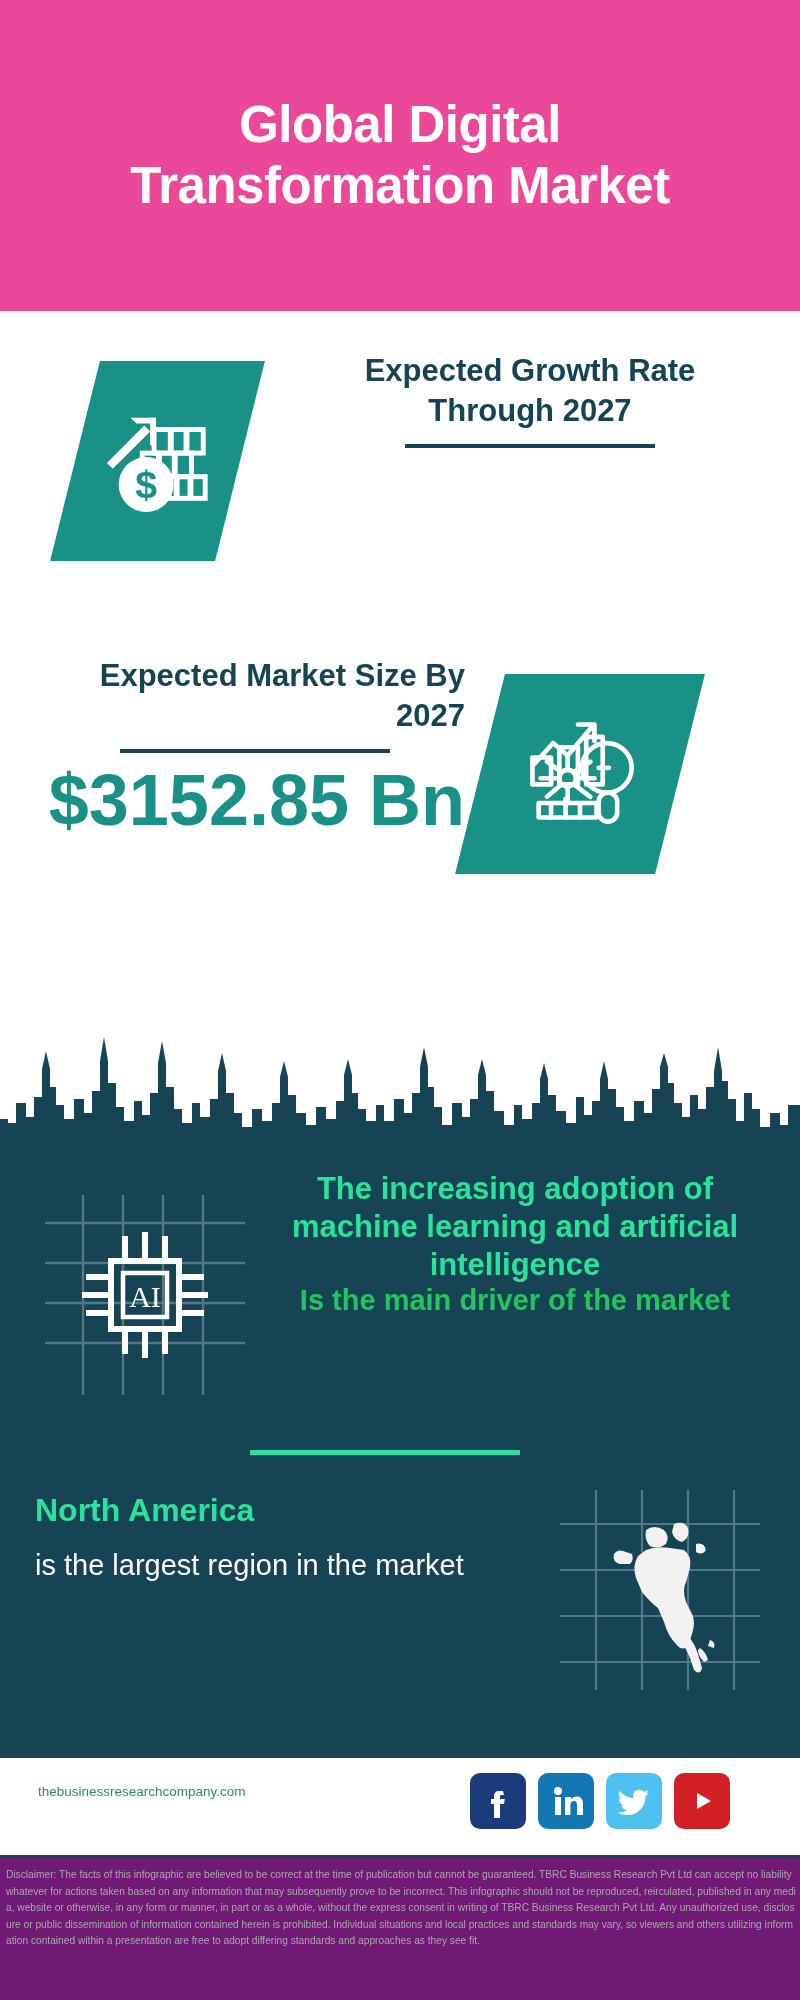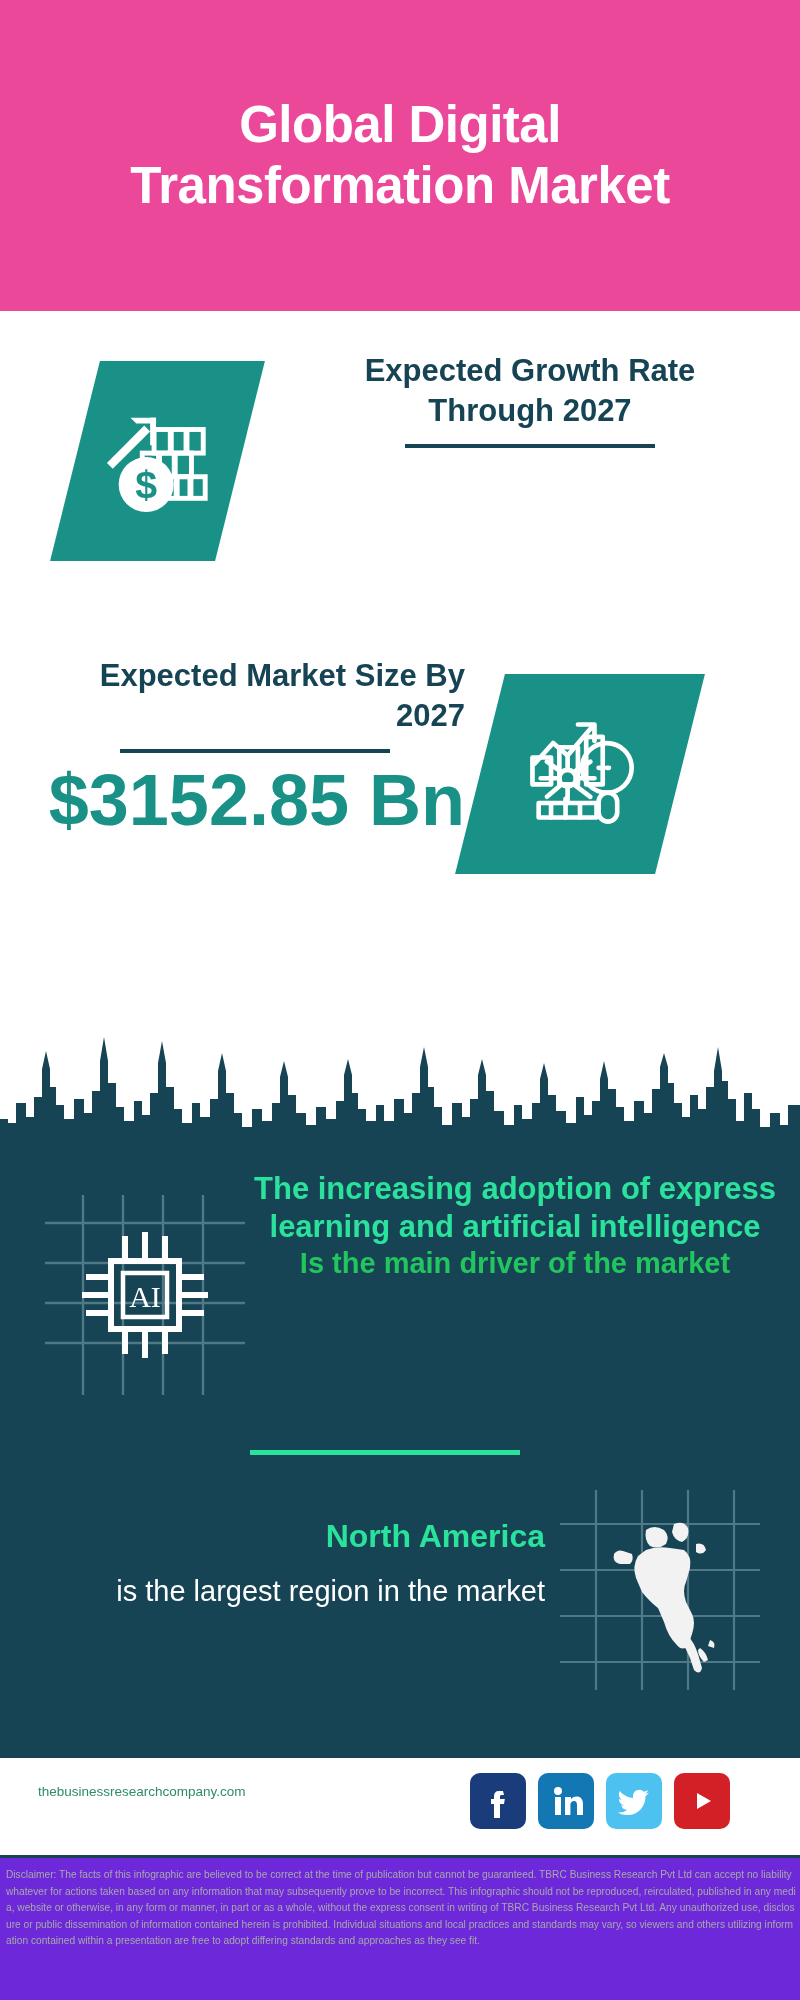--- a/index.html
+++ b/index.html
@@ -89,21 +89,21 @@
     color:#22c55e; font-size:29px; font-weight:bold; line-height:1.22;
   }
 
   .green-divider {
     position:absolute; left:250px; top:320px; width:270px; height:5px;
     background:#2be29c;
   }
 
   
   .region-row { position:absolute; left:0; top:360px; width:800px; height:220px; }
-  .region-text { position:absolute; left:35px; top:26px; width:510px; text-align:right; }
+  .region-text { position:absolute; left:35px; top:0; width:510px; text-align:left; }
   .region-row .grid-icon-box { left:560px; top:0px; width:200px; height:200px; }
   .region-green { color:#2be29c; font-size:32px; font-weight:bold; line-height:1.26; }
   .region-white { color:#ffffff; font-size:29px; line-height:1.26;margin-top:17px; }
 
   
   .footer {
     position:absolute; left:0; top:1755px; width:800px; height:100px;
     background:#ffffff;
   }
   .footer-rule-top { position:absolute; left:0; top:0; width:800px; height:3px; background:#164454; }
@@ -117,21 +117,21 @@
     display:flex; align-items:center; justify-content:center;
   }
   .s-fb { background:#1b3c7b; }
   .s-li { background:#1277b3; }
   .s-tw { background:#4dc2f0; }
   .s-yt { background:#d32027; }
 
   
   .disclaimer-wrap {
     position:absolute; left:0; top:1855px; width:800px; height:145px;
-    background:#6d28d9;
+    background:#701a75;
   }
   .disc-rule { position:absolute; left:0; top:0; width:800px; height:3px; background:#164454; }
   .disclaimer {
     position:absolute; left:6px; top:12px; width:790px;
     color:#a9a9a9; font-size:10.2px; line-height:1.62;
     text-align:left;
     word-break:break-all;
   }
 </style>
 </head>
@@ -283,21 +283,21 @@
             <line x1="66" y1="100" x2="40" y2="100"></line>
             <line x1="66" y1="118" x2="44" y2="118"></line>
             <line x1="134" y1="82" x2="156" y2="82"></line>
             <line x1="134" y1="100" x2="160" y2="100"></line>
             <line x1="134" y1="118" x2="156" y2="118"></line>
           </g>
           <text x="100" y="112" fill="#ffffff" font-family="'Liberation Serif',serif" font-size="30" text-anchor="middle">AI</text>
         </svg>
       </div>
       <div class="driver-text">
-        <div class="hl-green">The increasing adoption of express learning and artificial intelligence</div>
+        <div class="hl-green">The increasing adoption of machine learning and artificial intelligence</div>
         <div class="hl-white">Is the main driver of the market</div>
       </div>
     </div>
 
     <div class="green-divider"></div>
 
     <div class="region-row">
       <div class="region-text">
         <div class="region-green">North America</div>
         <div class="region-white">is the largest region in the market</div>

